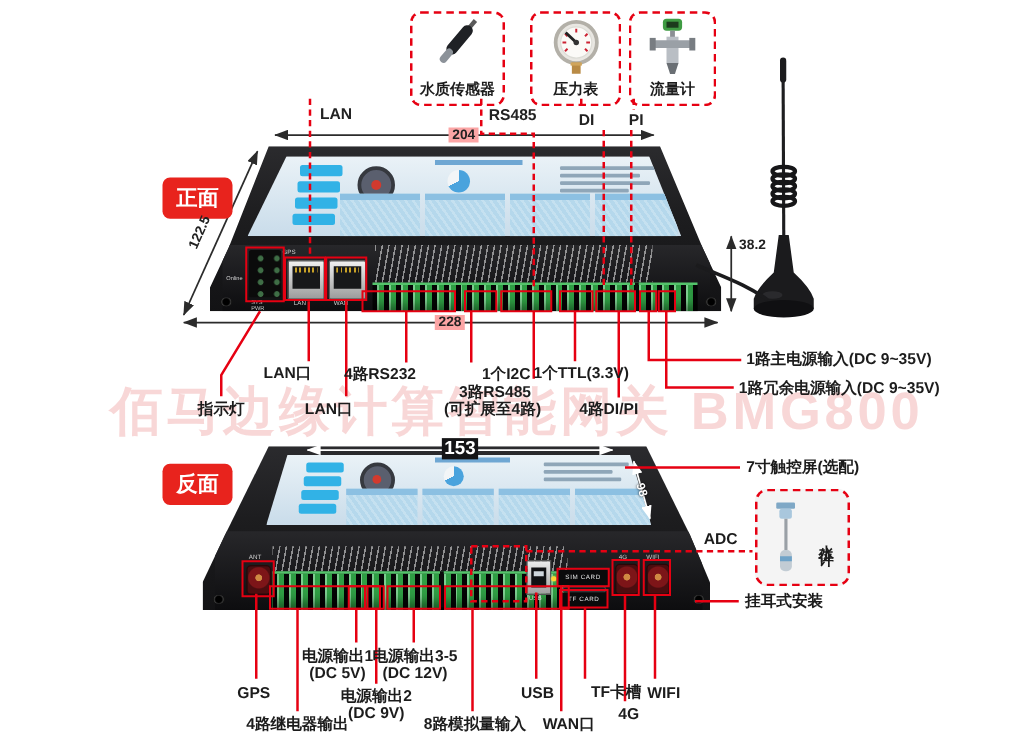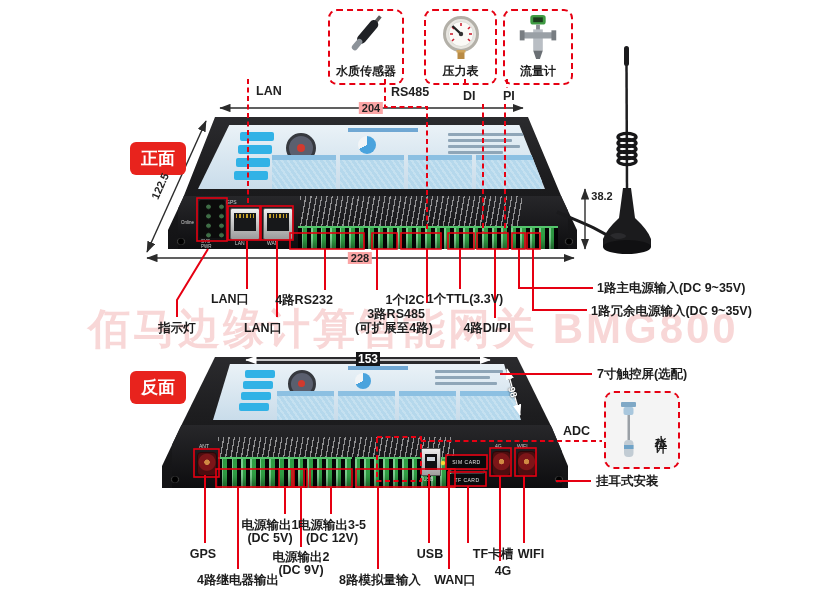--- a/index.html
+++ b/index.html
@@ -17,21 +17,21 @@
   
   .ptag{position:absolute;z-index:6;font-size:12.5px;font-weight:700;color:#222;white-space:nowrap;}
   
   .lbl{position:absolute;z-index:6;font-size:12.5px;font-weight:700;color:#1c1c1c;white-space:nowrap;
        transform:translate(-50%,-50%);text-align:center;}
   .lbl.la{transform:translate(0,-50%);text-align:left;}
   
   .dimtx{position:absolute;z-index:6;font-size:11px;font-weight:600;color:#222;background:#fca5a5;
          padding:0 3px;transform:translate(-50%,-50%);white-space:nowrap;}
   .dimtx.rot{transform:translate(-50%,-50%) rotate(-66deg);background:transparent;}
-  .dimtx.wh{background:#141416;color:#fff;font-size:12px;padding:0 2px;}
+  .dimtx.wh{background:#141416;color:#fff;font-size:15px;padding:0 2px;}
   .dimtx.wrot{background:transparent;color:#fff;font-size:9.5px;transform:translate(-50%,-50%) rotate(73deg);
               text-shadow:0 0 2px #000;}
   
   .badge{position:absolute;z-index:6;width:56px;height:33px;background:#e8231d;border-radius:6px;
          color:#fff;font-size:17px;font-weight:700;display:flex;align-items:center;justify-content:center;}
   
   .dev{position:absolute;z-index:2;}
   .body{position:absolute;inset:0;background:linear-gradient(180deg,#2c2c2f 0%,#1d1d1f 45%,#121214 100%);}
   .face{position:absolute;background:linear-gradient(#27272a,#0d0d0f);}
   .screen{position:absolute;background:linear-gradient(#eaf2f7,#c9dcea);}

